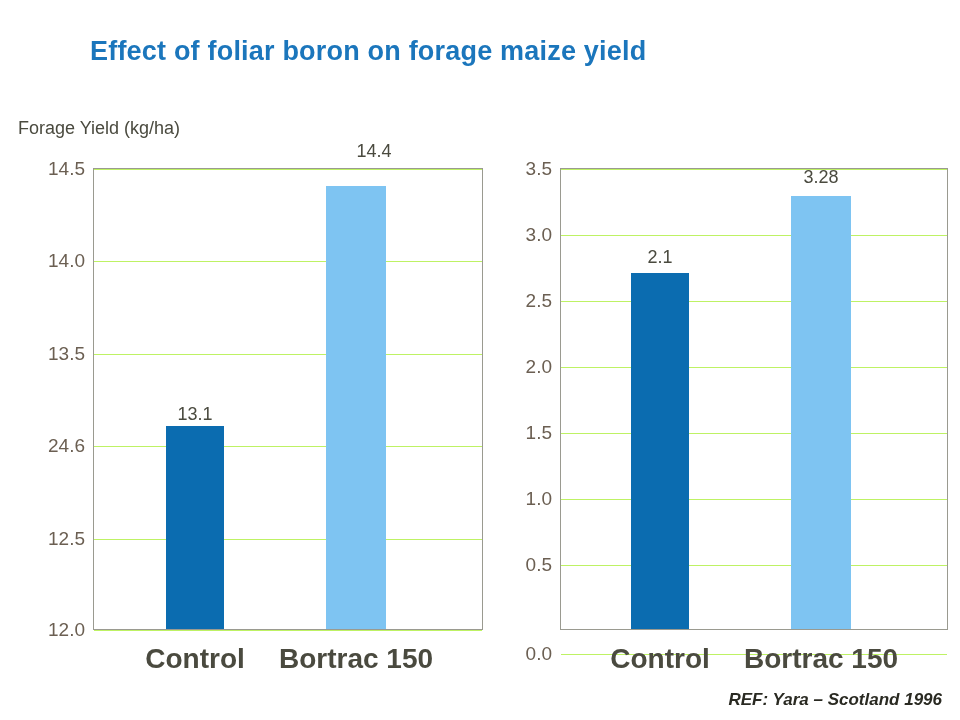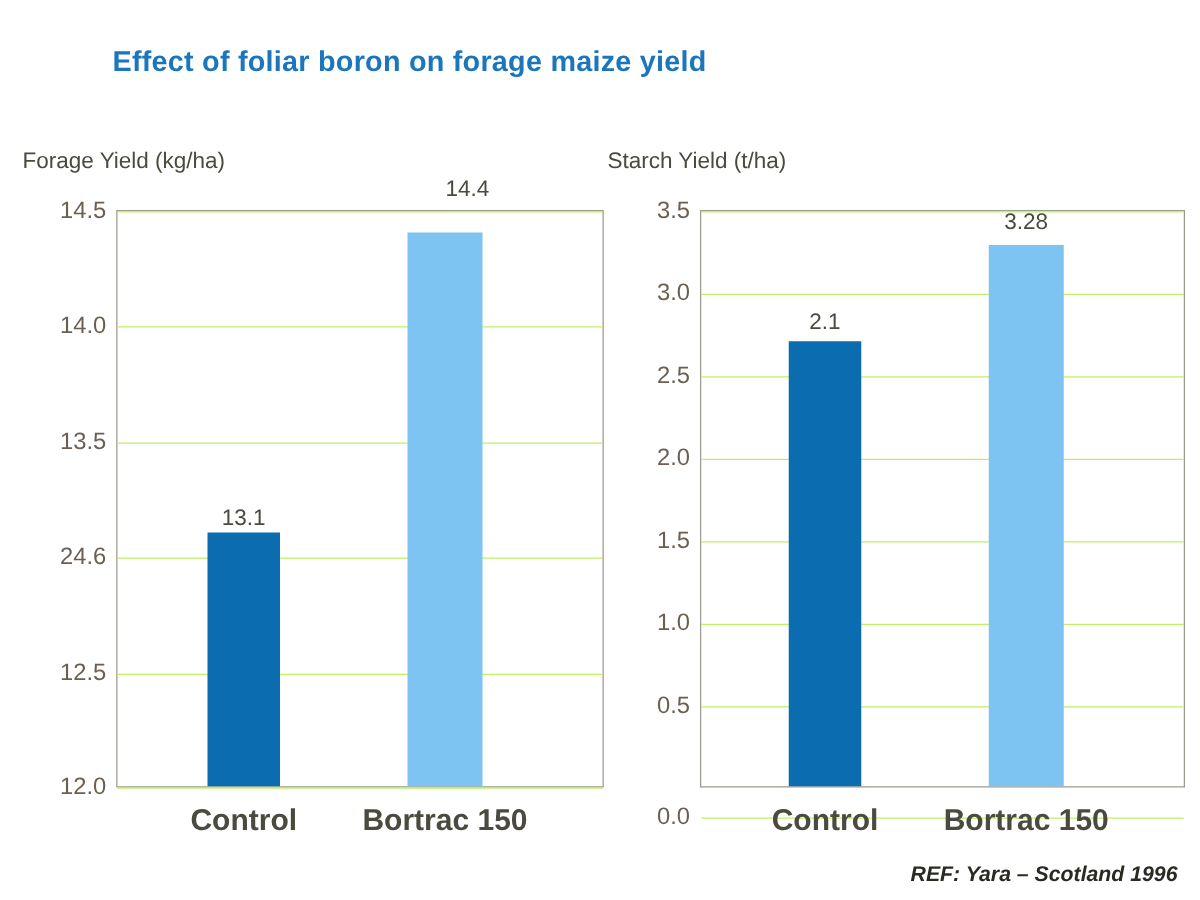--- a/index.html
+++ b/index.html
@@ -7,21 +7,21 @@
   body {
     width: 960px; height: 720px;
     background: #ffffff;
     font-family: "Liberation Sans", sans-serif;
     position: relative;
     overflow: hidden;
   }
   .page-title {
     position: absolute;
     left: 90px; top: 36px;
-    font-size: 23px;
+    font-size: 27px;
     font-weight: bold;
     color: #1b76bc;
     letter-spacing: 0.2px;
     white-space: nowrap;
   }
 
   
   .chart {
     position: absolute;
   }
@@ -80,21 +80,21 @@
     position: absolute;
     transform: translateX(-50%);
     font-size: 18px;
     color: #4a4a3f;
     white-space: nowrap;
   }
 
   .xtick {
     position: absolute;
     transform: translateX(-50%);
-    font-size: 24px;
+    font-size: 28px;
     font-weight: bold;
     color: #4a4a3f;
     white-space: nowrap;
   }
 
   .ref-note {
     position: absolute;
     right: 18px; bottom: 10px;
     font-size: 17px;
     font-weight: bold;
@@ -139,21 +139,20 @@
     <div class="bar-label" style="left:101px; top:235px;">13.1</div>
     <div class="bar-label" style="left:280px; top:-28px;">14.4</div>
 
     <div class="xtick" style="left:101px; top:474px;">Control</div>
     <div class="xtick" style="left:262px; top:474px;">Bortrac 150</div>
   </div>
 </div>
 
 <div class="chart" id="chart-right">
 
-  <div class="axis-title">Starch Yield (t/ha)</div>
 
   <div class="plot">
 
     <div class="gridline" style="top:0px;">
       <span class="ytick">3.5</span>
     </div>
     <div class="gridline" style="top:66px;">
       <span class="ytick">3.0</span>
     </div>
     <div class="gridline" style="top:132px;">

